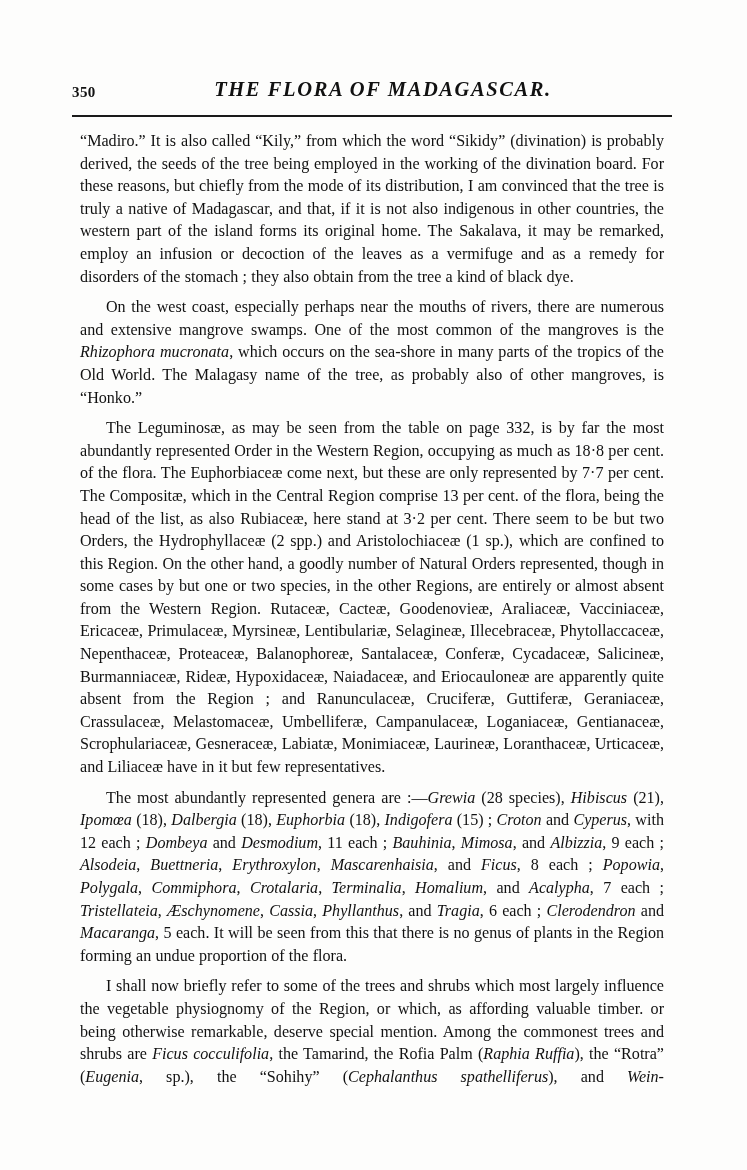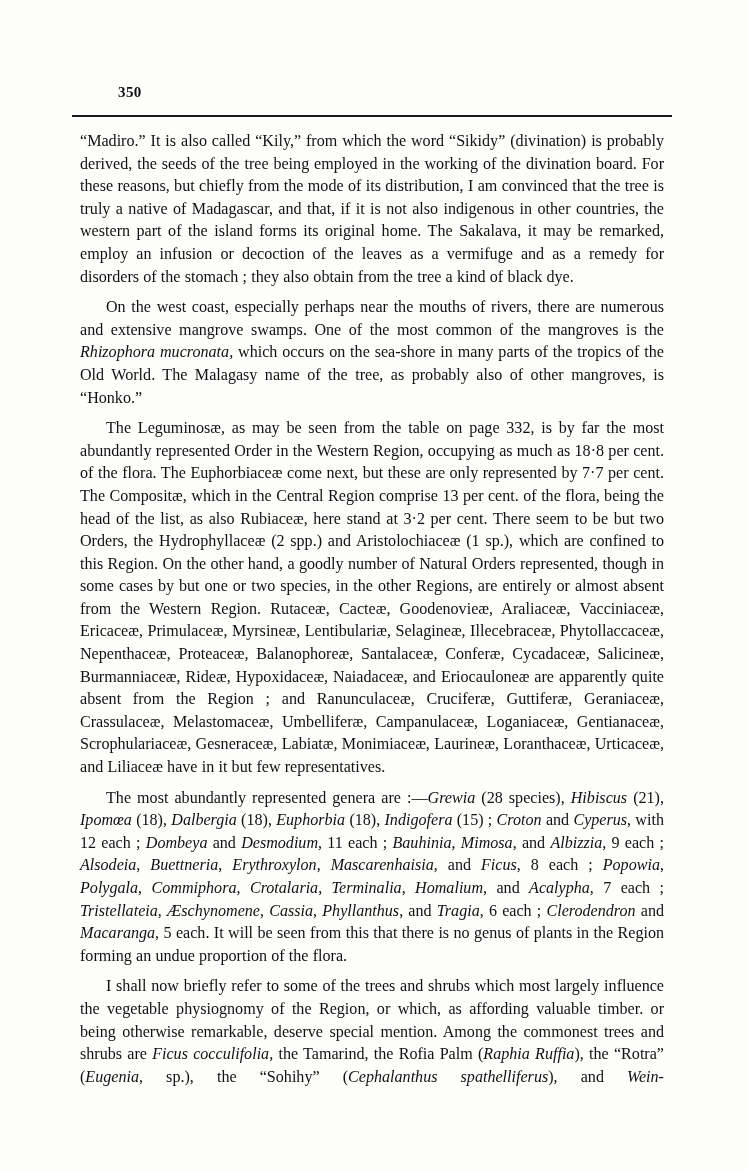--- a/index.html
+++ b/index.html
@@ -23,21 +23,20 @@
   .page-inner {
     position: absolute;
     left: 72px;
     top: 78px;
     width: 600px;
   }
   
   .running-head {
     position: relative;
     height: 34px;
-    margin-left: 46px;
   }
   .folio {
     position: absolute;
     left: 0;
     top: 6px;
     font-size: 15px;
     font-weight: 600;
     letter-spacing: 0.4px;
     font-family: "Liberation Serif", "DejaVu Serif", serif;
   }
@@ -90,20 +89,21 @@
   i, em { font-style: italic; }
 </style>
 </head>
 <body>
 
 <div class="page">
   <div class="page-inner">
 
     <div class="running-head">
       <span class="folio">350</span>
+      <span class="head-title">THE FLORA OF MADAGASCAR.</span>
     </div>
     <hr class="head-rule">
 
     <div class="body-text" id="body-text">
         <p id="p1-madiro" class="noindent"><span>“Madiro.”  It is also called “Kily,” from which the word “Sikidy” (divination) is probably derived, the seeds of the tree being employed in the working of the divination board.  For these reasons, but chiefly from the mode of its distribution, I am convinced that the tree is truly a native of Madagascar, and that, if it is not also indigenous in other countries, the western part of the island forms its original home.  The Sakalava, it may be remarked, employ an infusion or decoction of the leaves as a vermifuge and as a remedy for disorders of the stomach ; they also obtain from the tree a kind of black dye.</span></p>
         <p id="p2-mangroves"><span>On the west coast, especially perhaps near the mouths of rivers, there are numerous and extensive mangrove swamps.  One of the most common of the mangroves is the </span><i>Rhizophora mucronata</i><span>, which occurs on the sea-shore in many parts of the tropics of the Old World.  The Malagasy name of the tree, as probably also of other mangroves, is “Honko.”</span></p>
         <p id="p3-leguminosae"><span>The Leguminosæ, as may be seen from the table on page 332, is by far the most abundantly represented Order in the Western Region, occupying as much as 18·8 per cent. of the flora.  The Euphorbiaceæ come next, but these are only represented by 7·7 per cent.  The Compositæ, which in the Central Region comprise 13 per cent. of the flora, being the head of the list, as also Rubiaceæ, here stand at 3·2 per cent. There seem to be but two Orders, the Hydrophyllaceæ (2 spp.) and Aristolochiaceæ (1 sp.), which are confined to this Region.  On the other hand, a goodly number of Natural Orders represented, though in some cases by but one or two species, in the other Regions, are entirely or almost absent from the Western Region.  Rutaceæ, Cacteæ, Goodenovieæ, Araliaceæ, Vacciniaceæ, Ericaceæ, Primulaceæ, Myrsineæ, Lentibulariæ, Selagineæ, Illecebraceæ, Phytollaccaceæ, Nepenthaceæ, Proteaceæ, Balanophoreæ, Santalaceæ, Conferæ, Cycadaceæ, Salicineæ, Burmanniaceæ, Rideæ, Hypoxidaceæ, Naiadaceæ, and Eriocauloneæ are apparently quite absent from the Region ; and Ranunculaceæ, Cruciferæ, Guttiferæ, Geraniaceæ, Crassulaceæ, Melastomaceæ, Umbelliferæ, Campanulaceæ, Loganiaceæ, Gentianaceæ, Scrophulariaceæ, Gesneraceæ, Labiatæ, Monimiaceæ, Laurineæ, Loranthaceæ, Urticaceæ, and Liliaceæ have in it but few representatives.</span></p>
         <p id="p4-genera"><span>The most abundantly represented genera are :—</span><i>Grewia</i><span> (28 species), </span><i>Hibiscus</i><span> (21), </span><i>Ipomœa</i><span> (18), </span><i>Dalbergia</i><span> (18), </span><i>Euphorbia</i><span> (18), </span><i>Indigofera</i><span> (15) ; </span><i>Croton</i><span> and </span><i>Cyperus</i><span>, with 12 each ; </span><i>Dombeya</i><span> and </span><i>Desmodium</i><span>, 11 each ; </span><i>Bauhinia</i><span>, </span><i>Mimosa</i><span>, and </span><i>Albizzia</i><span>, 9 each ; </span><i>Alsodeia</i><span>, </span><i>Buettneria</i><span>, </span><i>Erythroxylon</i><span>, </span><i>Mascarenhaisia</i><span>, and </span><i>Ficus</i><span>, 8 each ; </span><i>Popowia</i><span>, </span><i>Polygala</i><span>, </span><i>Commiphora</i><span>, </span><i>Crotalaria</i><span>, </span><i>Terminalia</i><span>, </span><i>Homalium</i><span>, and </span><i>Acalypha</i><span>, 7 each ; </span><i>Tristellateia</i><span>, </span><i>Æschynomene</i><span>, </span><i>Cassia</i><span>, </span><i>Phyllanthus</i><span>, and </span><i>Tragia</i><span>, 6 each ; </span><i>Clerodendron</i><span> and </span><i>Macaranga</i><span>, 5 each.  It will be seen from this that there is no genus of plants in the Region forming an undue proportion of the flora.</span></p>
         <p id="p5-trees-shrubs" class="runover"><span>I shall now briefly refer to some of the trees and shrubs which most largely influence the vegetable physiognomy of the Region, or which, as affording valuable timber. or being otherwise remarkable, deserve special mention.  Among the commonest trees and shrubs are </span><i>Ficus cocculifolia</i><span>, the Tamarind, the Rofia Palm (</span><i>Raphia Ruffia</i><span>), the “Rotra” (</span><i>Eugenia</i><span>, sp.), the “Sohihy” (</span><i>Cephalanthus spathelliferus</i><span>), and </span><i>Wein-</i></p>
       </div>

